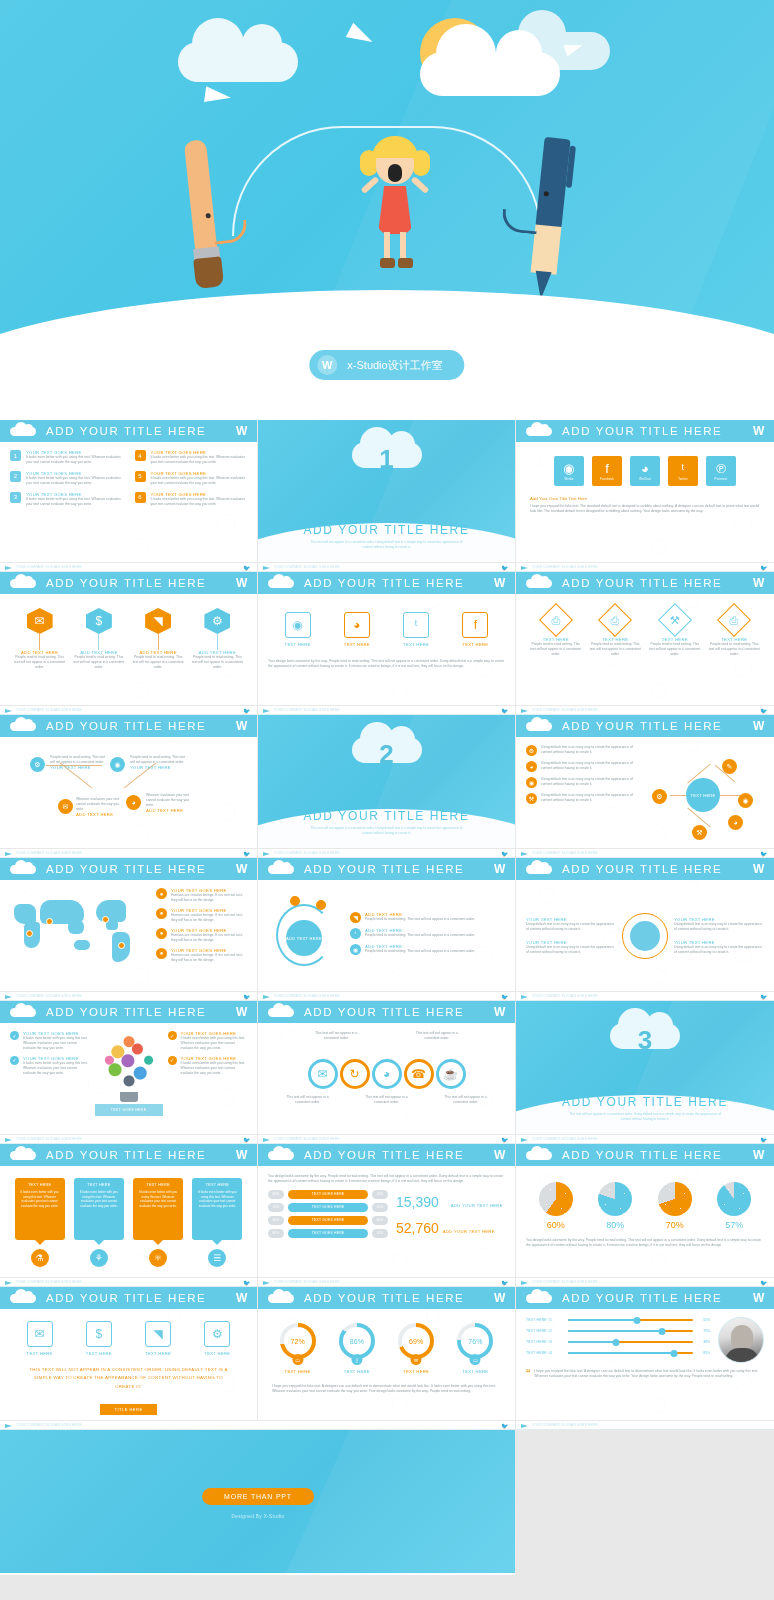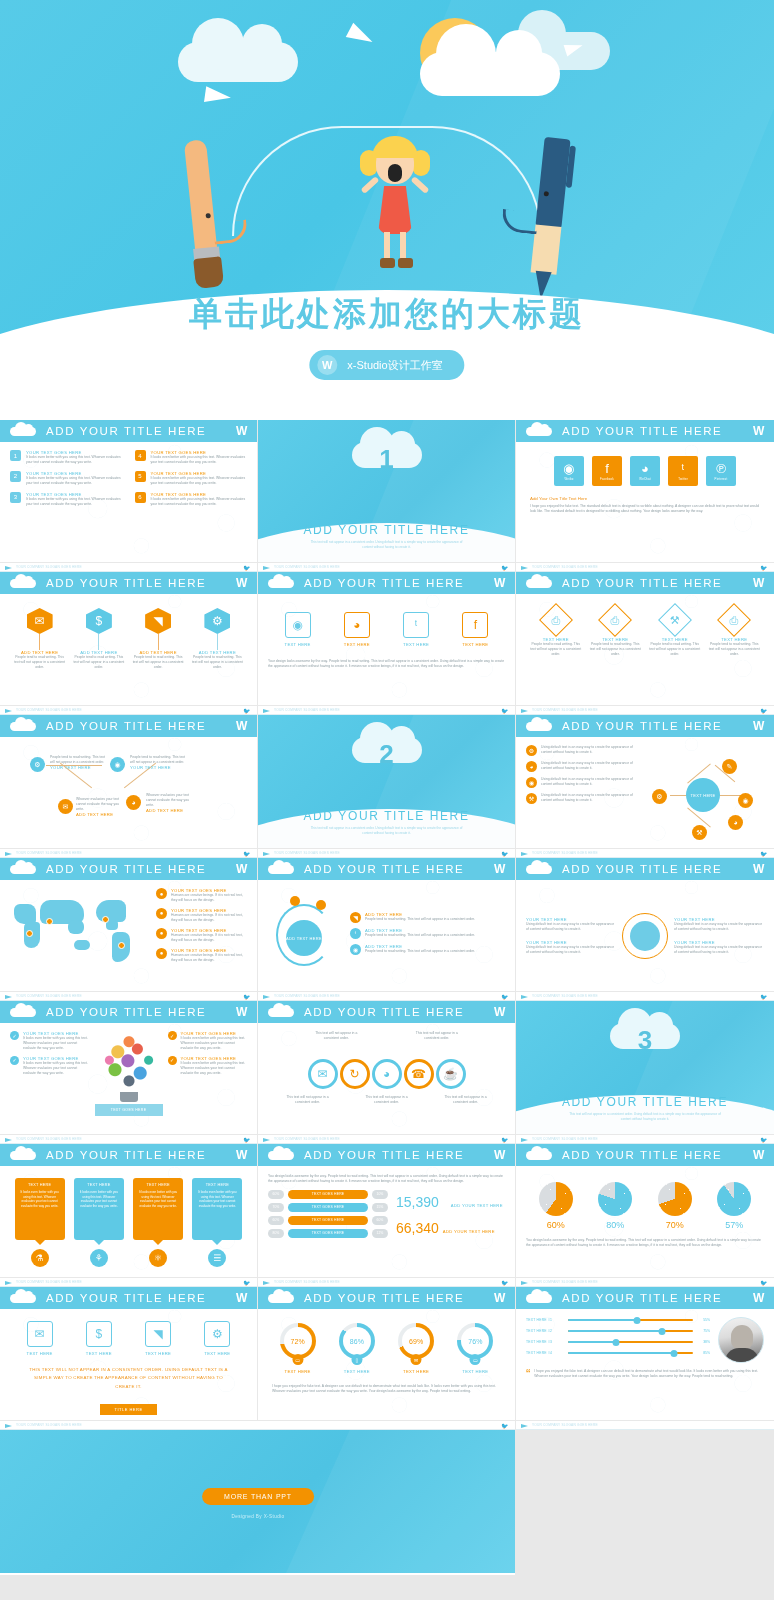--- a/index.html
+++ b/index.html
@@ -333,21 +333,20 @@
     <div class="pen">
       <div class="clip"></div>
         <div class="body"></div>
         <div class="nib"></div>
       <div class="eye"></div>
         <div class="arm"></div>
     </div>
   </div>
 
   <div class="ground"></div>
-  <div class="hero-title">单击此处添加您的大标题</div>
   <div class="hero-badge">
     <span class="logo">W</span>
     <span>x-Studio设计工作室</span>
   </div>
 </div>
 
 <div class="grid">
 
   <div class="card">
     <div class="slide" style="height:143px">
@@ -1031,21 +1030,21 @@
                 <span class="pill-main b">TEXT GOES HERE</span>
                 <span class="pill-pct">12%</span>
               </div>
           </div>
           <div style="flex:1">
             <div style="display:flex;align-items:baseline;gap:12px;margin-bottom:10px;margin-top:4px;">
               <span class="bignum">15,390</span>
               <span class="tt blue">ADD YOUR TEXT HERE</span>
             </div>
             <div style="display:flex;align-items:baseline;gap:4px;">
-              <span class="bignum o">66,340</span>
+              <span class="bignum o">52,760</span>
               <span class="tt">ADD YOUR TEXT HERE</span>
             </div>
           </div>
         </div>
       </div>
     </div>
   </div>
 
   <div class="card" style="border-right:none">
     <div class="bar">

